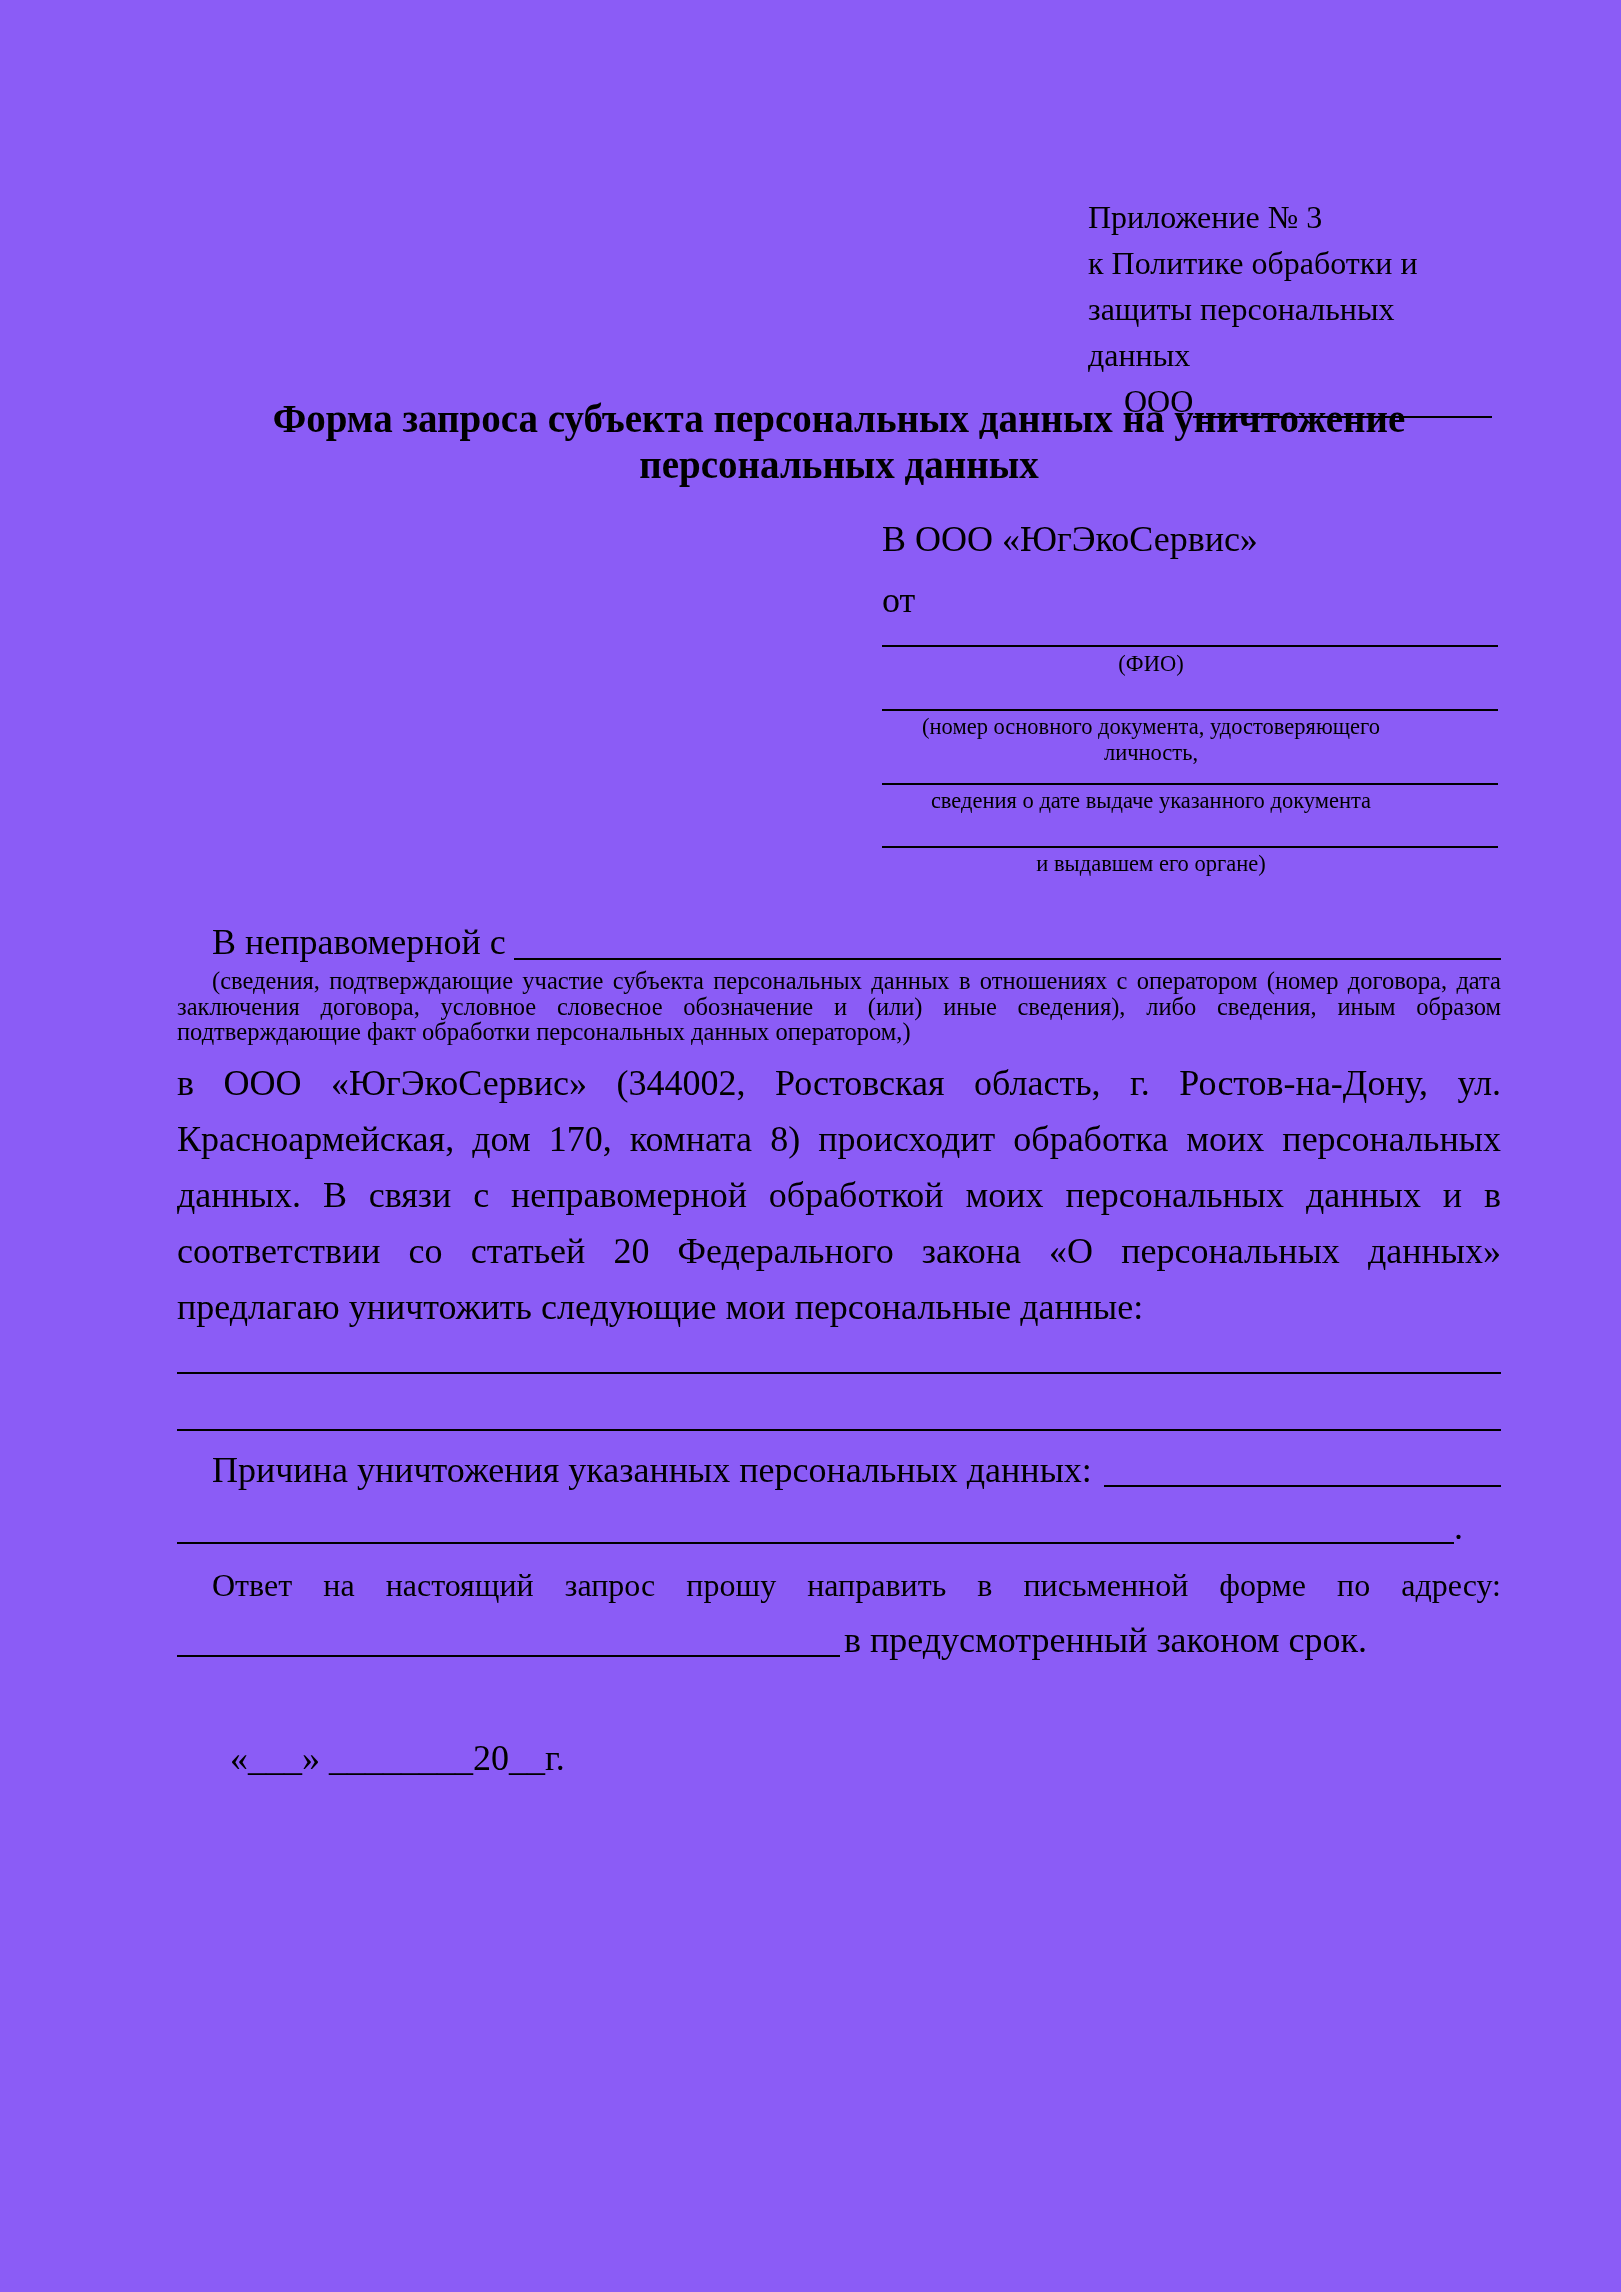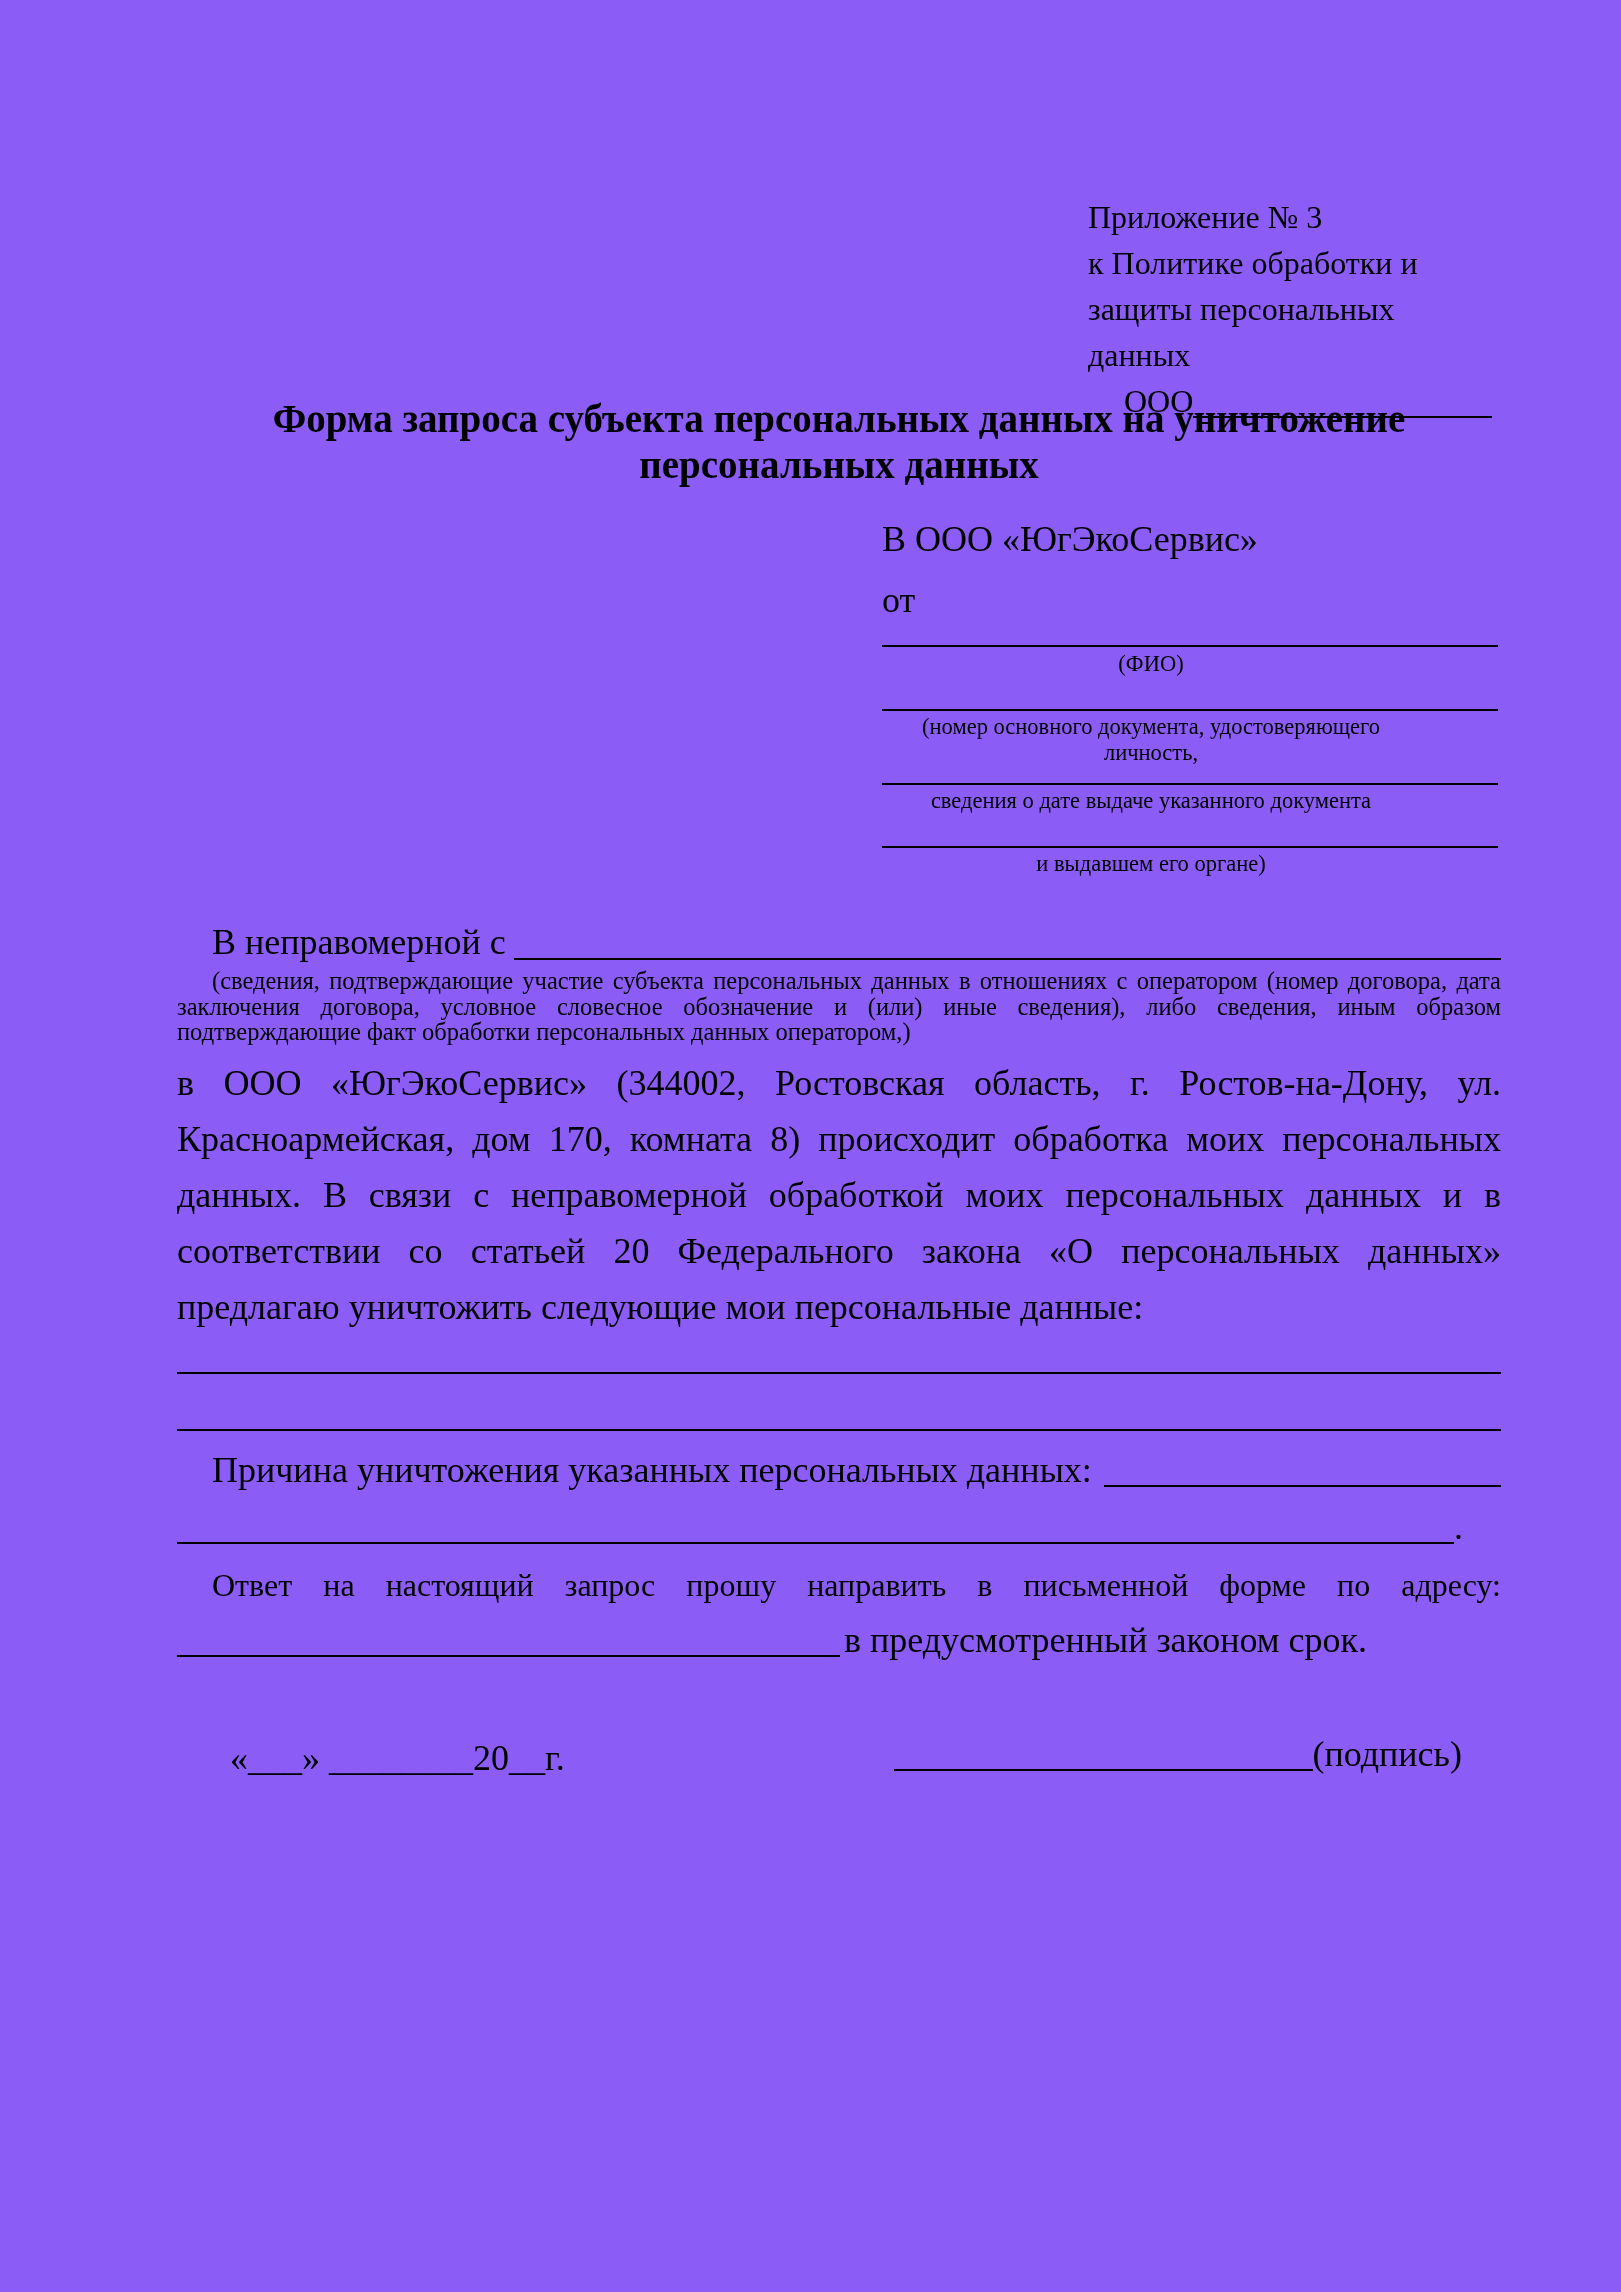--- a/index.html
+++ b/index.html
@@ -137,19 +137,15 @@
 
   <div class="abs reply-par">Ответ на настоящий запрос прошу направить в письменной форме по адресу:</div>
 
   <div class="abs reply-tail">
     <span class="fill-line"></span>
     <span class="txt">в предусмотренный законом срок.</span>
   </div>
 
   <div class="abs date-line">«___» ________20__г.</div>
 
-  <div class="abs sign-row">
-    <span class="fill-line"></span>
-    <span class="txt">(подпись)</span>
-  </div>
 
 </div>
 
 
 </body></html>

